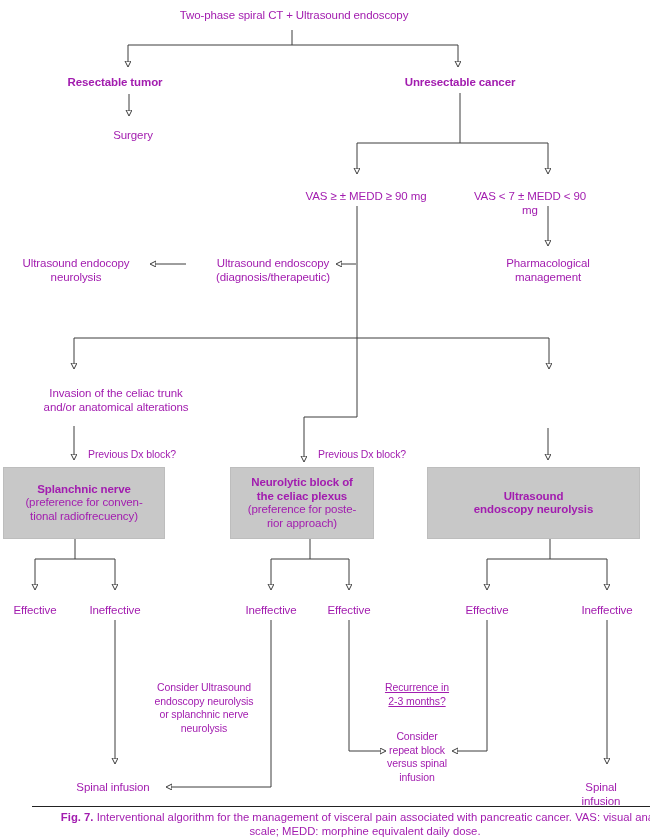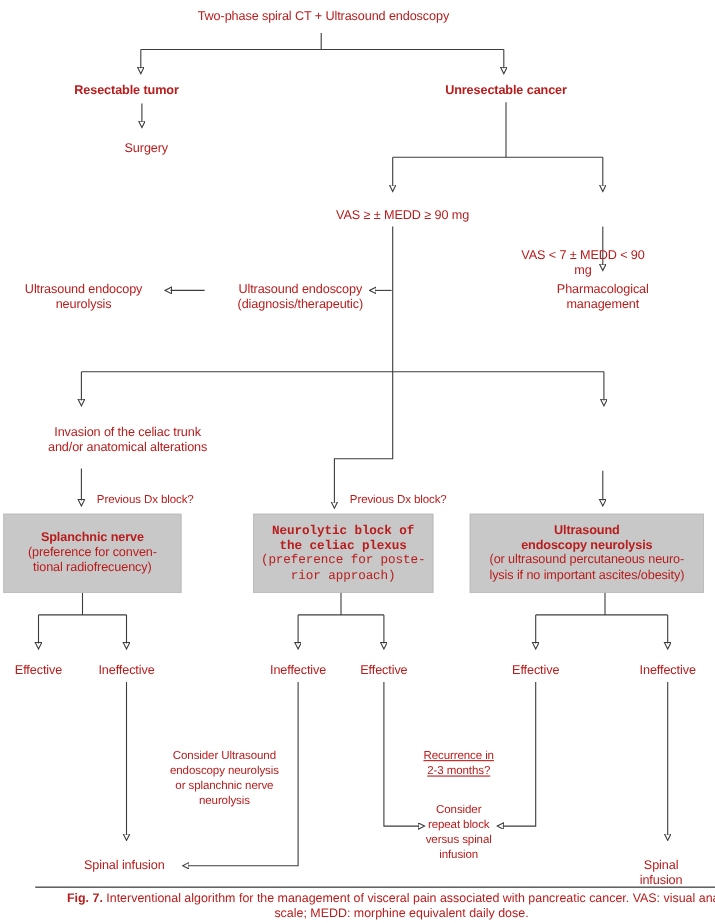--- a/index.html
+++ b/index.html
@@ -1,19 +1,19 @@
 <!DOCTYPE html>
 <html><head>
 <meta charset="utf-8">
 <style>
   html,body{margin:0;padding:0;background:#fff;}
   .stage{
     position:relative;width:650px;height:839px;background:#ffffff;
     font-family:"Liberation Sans","DejaVu Sans",sans-serif;
-    color:#b91c1c;overflow:hidden;
+    color:#a21caf;overflow:hidden;
   }
   .wires{position:absolute;left:0;top:0;width:650px;height:839px;}
   .wires path{stroke:#3c3c3c;stroke-width:1;fill:none;}
   .node{
     position:absolute;transform:translateX(-50%);
     text-align:center;font-size:11.5px;line-height:14px;
     white-space:pre-line;letter-spacing:-0.1px;
   }
   .b{font-weight:700;}
   .la{transform:none;text-align:left;white-space:nowrap;}
@@ -82,51 +82,49 @@
   </svg>
 
   <div class="node" style="left:294px;top:8px;">Two-phase spiral CT + Ultrasound endoscopy</div>
 
   <div class="node b" style="left:115px;top:75px;">Resectable tumor</div>
   <div class="node b" style="left:460px;top:75px;">Unresectable cancer</div>
 
   <div class="node" style="left:133px;top:128px;">Surgery</div>
 
   <div class="node" style="left:366px;top:189px;">VAS ≥ ± MEDD ≥ 90 mg</div>
-  <div class="node" style="left:530px;top:189px;margin-top:36px;">VAS &lt; 7 ± MEDD &lt; 90 mg</div>
+  <div class="node" style="left:530px;top:189px;">VAS &lt; 7 ± MEDD &lt; 90 mg</div>
 
   <div class="node" style="left:76px;top:256px;">Ultrasound endocopy
 neurolysis</div>
   <div class="node" style="left:257px;top:256px;margin-left:16px;">Ultrasound endoscopy
 (diagnosis/therapeutic)</div>
   <div class="node" style="left:548px;top:256px;">Pharmacological
 management</div>
 
   <div class="node" style="left:116px;top:386px;">Invasion of the celiac trunk
 and/or anatomical alterations</div>
 
   <div class="node la sm" style="left:88px;top:448px;">Previous Dx block?</div>
   <div class="node la sm" style="left:318px;top:448px;">Previous Dx block?</div>
 
   <div class="gbox" style="left:3px;top:467px;width:162px;height:72px;">
     <div class="bt">Splanchnic nerve</div>
     <div class="bb">(preference for conven-
 tional radiofrecuency)</div>
   </div>
-  <div class="gbox" style="left:230px;top:467px;width:164px;height:72px;font-family:Liberation Mono, monospace;">
+  <div class="gbox" style="left:230px;top:467px;width:144px;height:72px;">
     <div class="bt">Neurolytic block of
 the celiac plexus</div>
     <div class="bb">(preference for poste-
 rior approach)</div>
   </div>
   <div class="gbox" style="left:427px;top:467px;width:213px;height:72px;">
     <div class="bt">Ultrasound
 endoscopy neurolysis</div>
-    <div class="bb">(or ultrasound percutaneous neuro-
-lysis if no important ascites/obesity)</div>
   </div>
 
   <div class="node" style="left:35px;top:603px;">Effective</div>
   <div class="node" style="left:115px;top:603px;">Ineffective</div>
   <div class="node" style="left:271px;top:603px;">Ineffective</div>
   <div class="node" style="left:349px;top:603px;">Effective</div>
   <div class="node" style="left:487px;top:603px;">Effective</div>
   <div class="node" style="left:607px;top:603px;">Ineffective</div>
 
   <div class="node sm" style="left:204px;top:681px;">Consider Ultrasound

